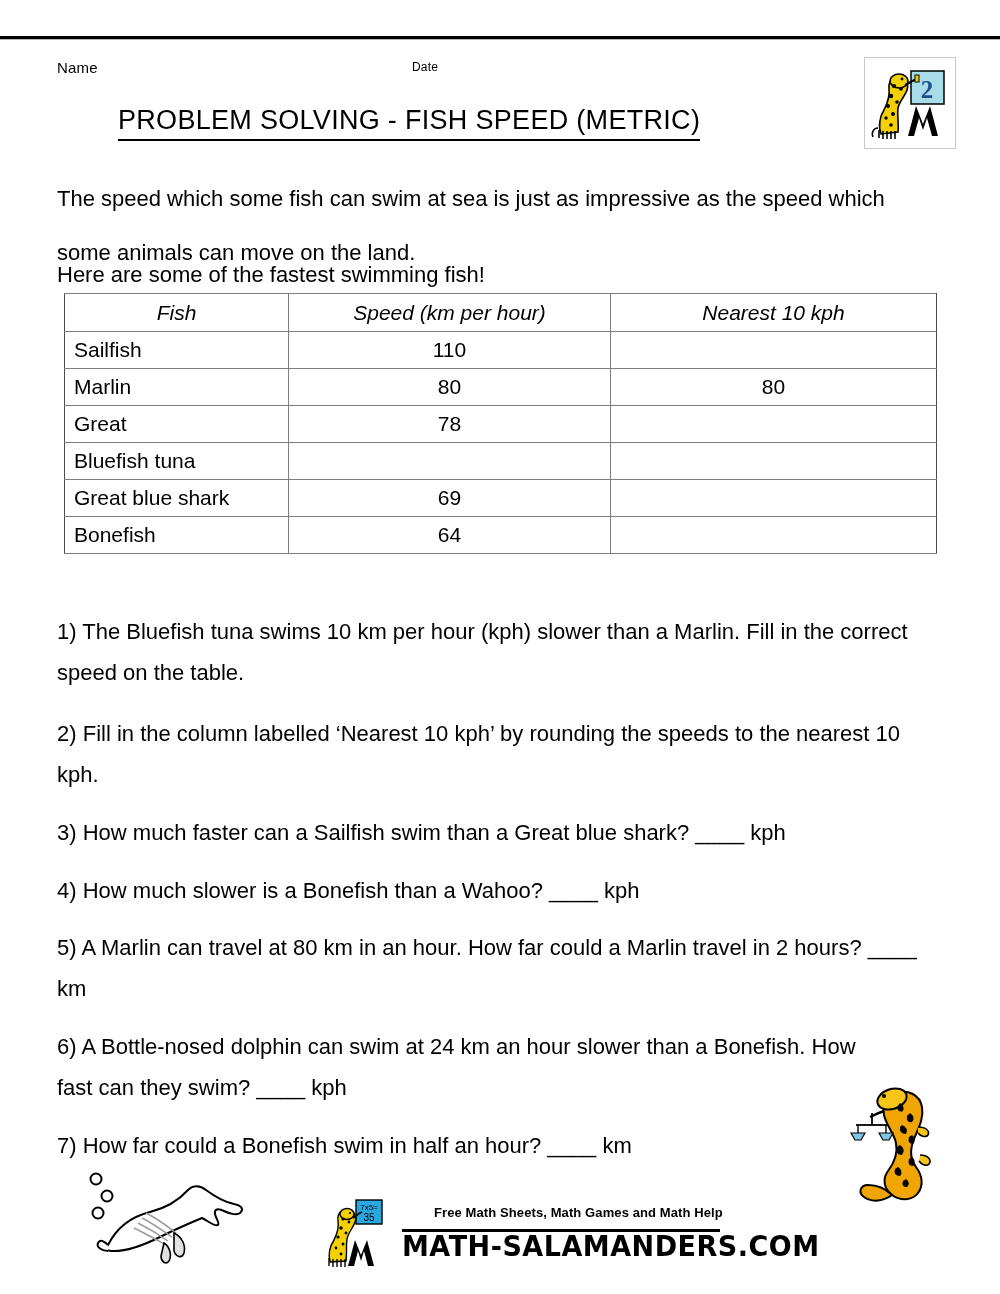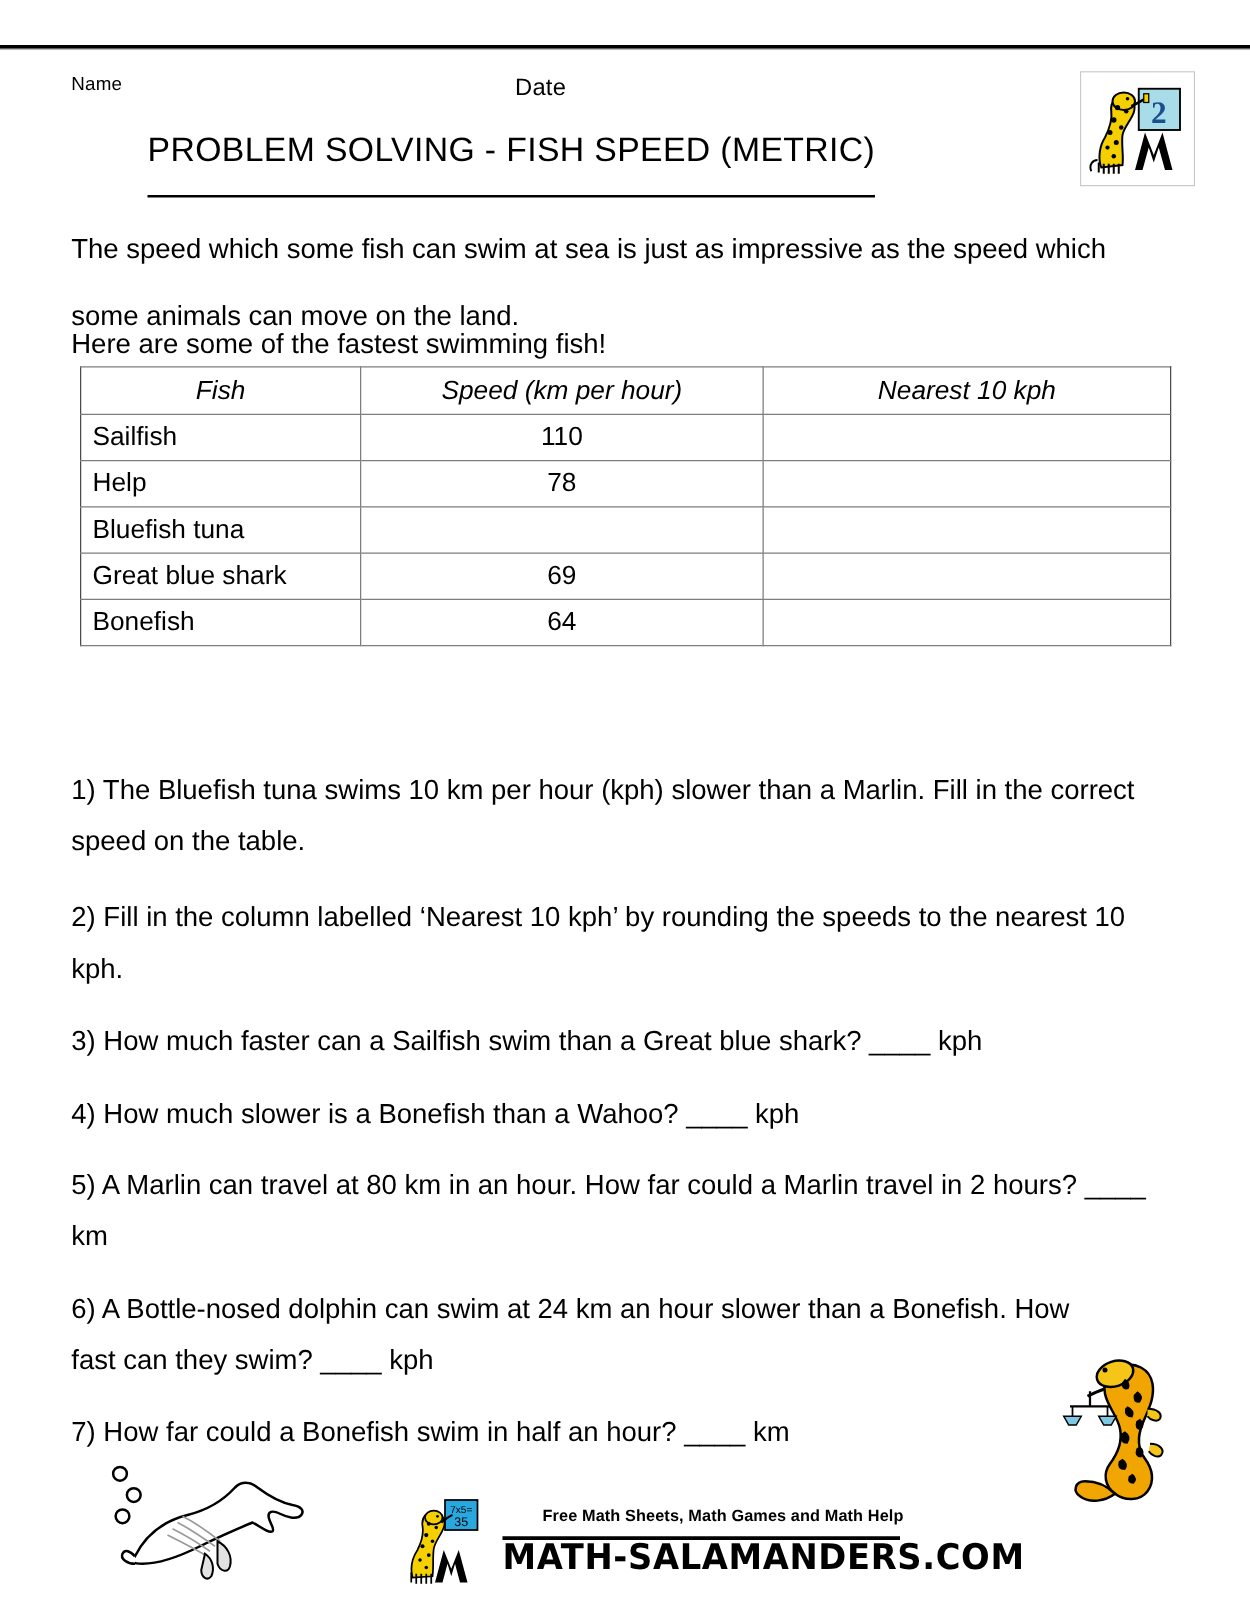--- a/index.html
+++ b/index.html
@@ -36,21 +36,21 @@
     position: absolute;
     left: 57px;
     top: 59px;
     font-size: 15px;
     letter-spacing: .2px;
   }
   .hdr-date {
     position: absolute;
     left: 412px;
     top: 60px;
-    font-size: 19px;
+    font-size: 12px;
     letter-spacing: .2px;
   }
 
   
   .logo-box {
     position: absolute;
     left: 864px;
     top: 57px;
     width: 92px;
     height: 92px;
@@ -62,21 +62,21 @@
 
   
   .title {
     position: absolute;
     left: 118px;
     top: 105px;
     font-size: 27px;
     letter-spacing: .3px;
     white-space: nowrap;
     border-bottom: 2px solid #000;
-    padding-bottom: 20px;
+    padding-bottom: 3px;
   }
 
   
   .intro {
     position: absolute;
     left: 57px;
     top: 172px;
     width: 880px;
     font-size: 22px;
     line-height: 54px;
@@ -248,21 +248,26 @@
         <th>Nearest 10 kph</th>
       </tr>
     </thead>
     <tbody>
       <tr>
         <td class="fishname">Sailfish</td>
         <td class="num">110</td>
         <td class="num"></td>
       </tr>
       <tr>
-        <td class="fishname">Help</td>
+        <td class="fishname">Marlin</td>
+        <td class="num">80</td>
+        <td class="num">80</td>
+      </tr>
+      <tr>
+        <td class="fishname">Great</td>
         <td class="num">78</td>
         <td class="num"></td>
       </tr>
       <tr>
         <td class="fishname">Bluefish tuna</td>
         <td class="num"></td>
         <td class="num"></td>
       </tr>
       <tr>
         <td class="fishname">Great blue shark</td>

